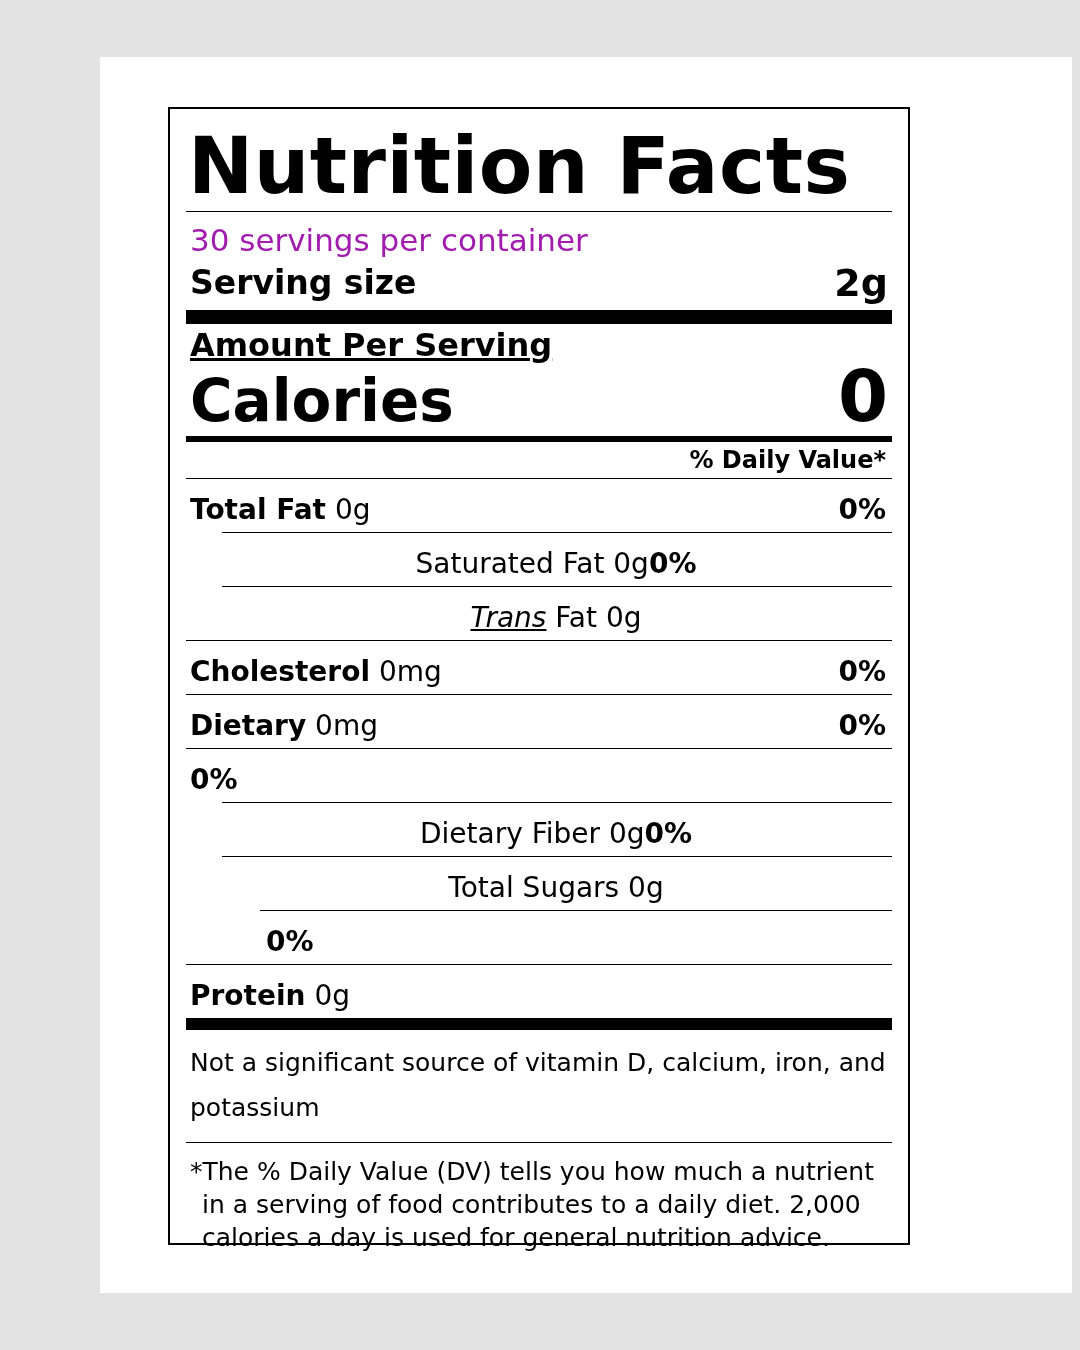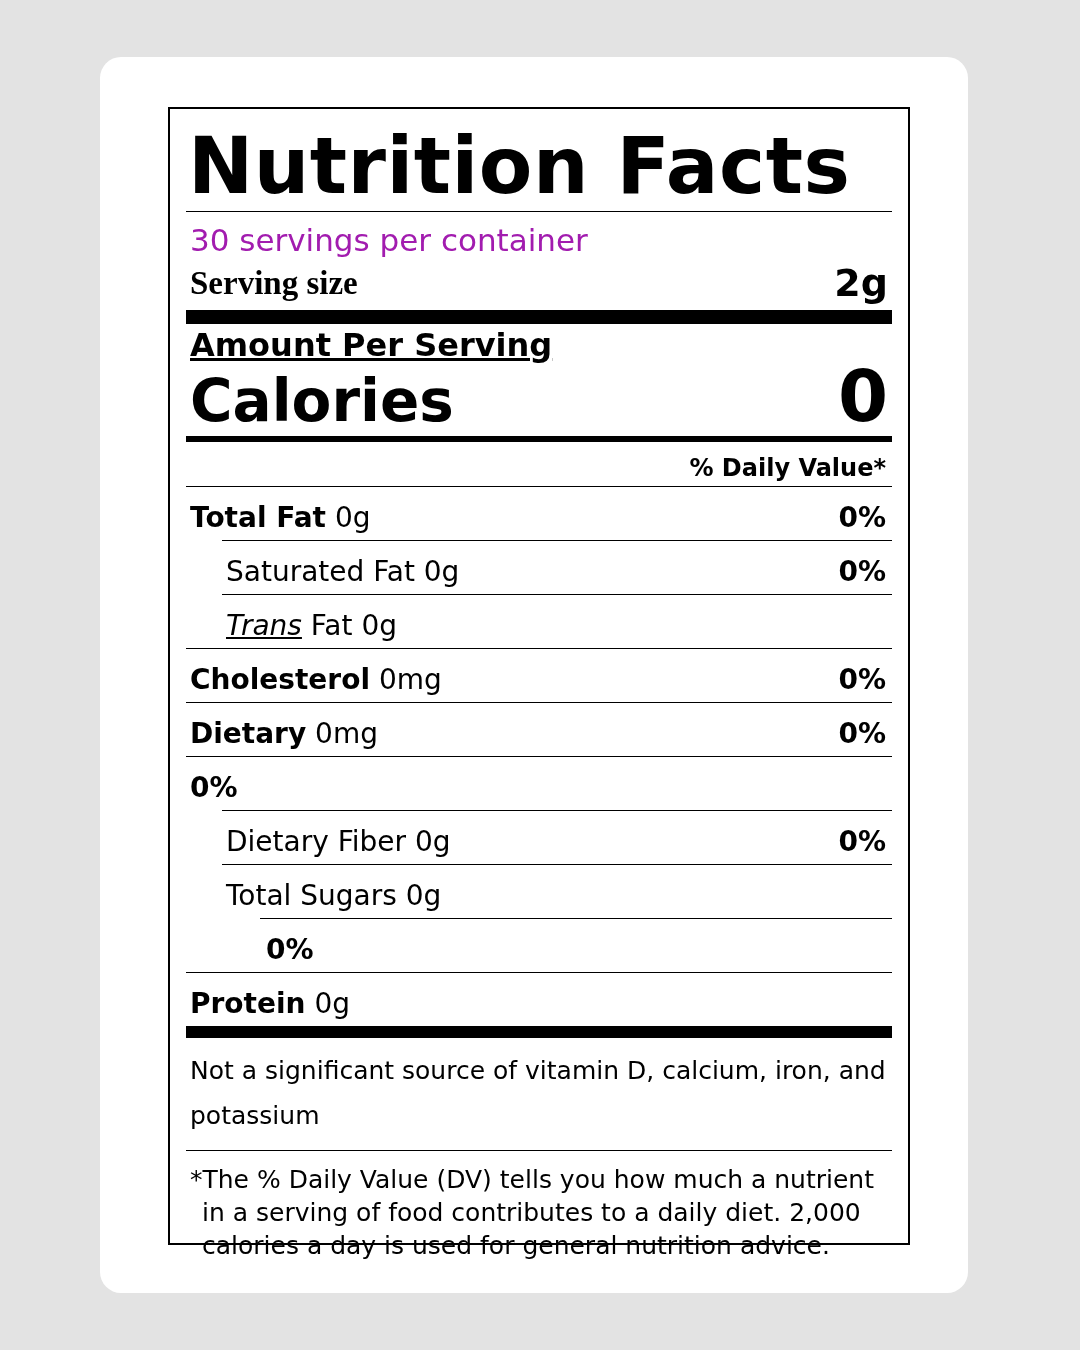--- a/index.html
+++ b/index.html
@@ -10,24 +10,23 @@
     width: 1080px;
     height: 1350px;
     background: #e3e3e3;
     font-family: "DejaVu Sans", sans-serif;
     -webkit-font-smoothing: antialiased;
   }
   .page {
     position: absolute;
     left: 100px;
     top: 57px;
-    width: 868px;
+    width: 972px;
     height: 1236px;
     background: #ffffff;
-    border-radius: 21px;
   }
   .label {
     position: absolute;
     left: 68px;
     top: 50px;
     width: 742px;
     height: 1138px;
     border: 2px solid #000;
     box-sizing: border-box;
     background: #fff;
@@ -77,21 +76,20 @@
   .serving-size-row {
     display: flex;
     justify-content: space-between;
     align-items: flex-end;
     padding: 0 4px 6px 4px;
   }
   .serving-size-label {
     font-size: 33px;
     font-weight: bold;
     line-height: 42px;
-    font-family: Liberation Serif, serif;
   }
   .serving-size-value {
     font-size: 38px;
     font-weight: bold;
     line-height: 42px;
   }
 
   .amount-per {
     font-size: 32px;
     font-weight: bold;
@@ -116,37 +114,36 @@
     font-weight: bold;
     line-height: 70px;
   }
 
   .dv-header {
     text-align: right;
     font-size: 24px;
     font-weight: bold;
     padding: 4px 6px 4px 0;
     line-height: 28px;
-    margin-top: 8px;
   }
 
   .row {
     display: flex;
     justify-content: space-between;
     align-items: baseline;
     padding: 5px 6px 5px 4px;
     font-size: 28px;
     line-height: 34px;
     margin-top: 9px;
   }
   .row .name { white-space: nowrap; }
   .row .pct { font-weight: bold; font-size: 28px; }
   .b { font-weight: bold; }
   .it { font-style: italic; text-decoration: underline; }
-  .indent1 { padding-left: 40px; }
+  .indent1 { padding-left: 40px; justify-content: center; }
   .indent2 { padding-left: 80px; }
 
   .sub-rule {
     border-top: 1px solid #000;
     margin-left: 36px;
   }
   .sub-rule2 {
     border-top: 1px solid #000;
     margin-left: 74px;
   }

